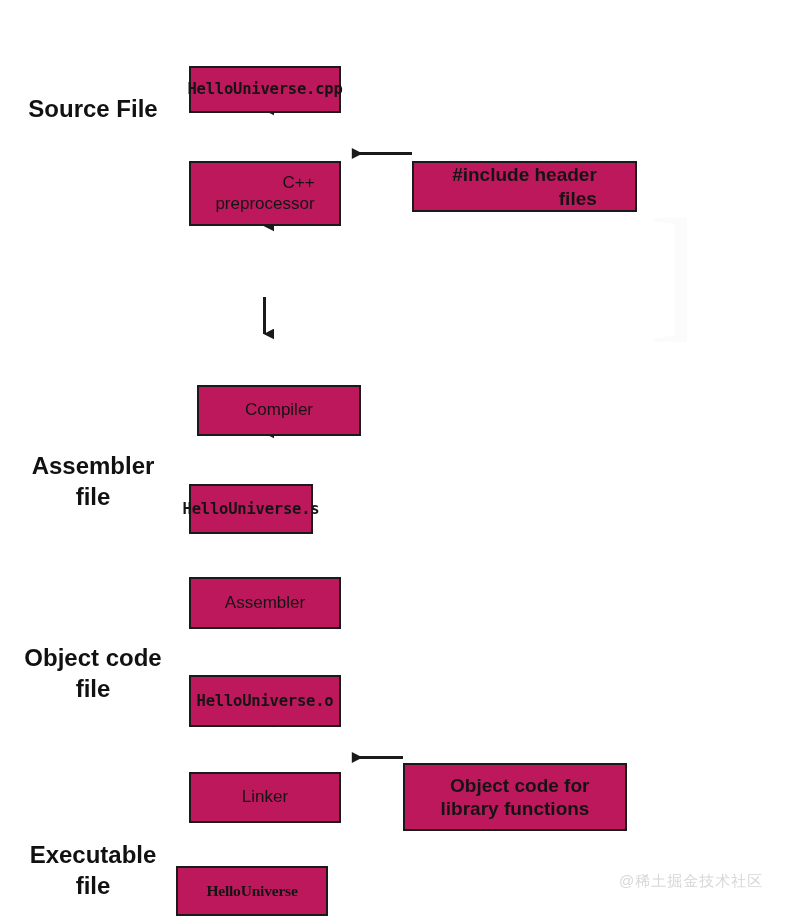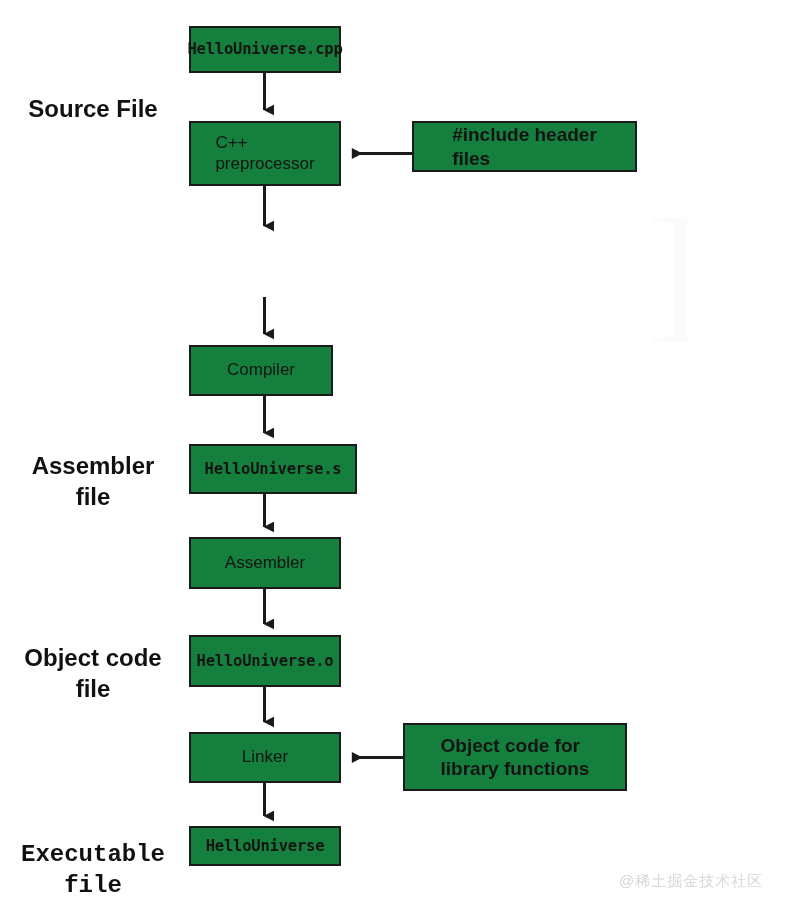--- a/index.html
+++ b/index.html
@@ -14,28 +14,29 @@
     position: relative;
     width: 786px;
     height: 918px;
     background: #ffffff;
     overflow: hidden;
   }
   .node {
     position: absolute;
     box-sizing: border-box;
     border: 2.5px solid #1a1a1a;
-    background: #15803d;
+    background: #be185d;
     display: flex;
     align-items: center;
     justify-content: center;
-    text-align: left;
+    text-align: right;
     color: #141414;
     line-height: 1.22;
     z-index: 3;
+    margin-top: 40px;
   }
   .node.mono {
     font-family: "DejaVu Sans Mono", "Liberation Mono", monospace;
     font-weight: 700;
     font-size: 15.5px;
     letter-spacing: -0.2px;
   }
   .node.plain {
     font-family: "Liberation Sans", sans-serif;
     font-weight: 400;
@@ -124,55 +125,55 @@
     <span>C++
 preprocessor</span>
   </div>
 
   <div class="node strong" style="left:412px; top:121px; width:225px; height:51px; white-space:pre-line;">
     <span>#include header
 files</span>
   </div>
 
 
-  <div class="node plain" style="left:189px; top:345px; width:144px; height:51px;">
+  <div class="node plain" style="left:197px; top:345px; width:164px; height:51px;">
     <span>Compiler</span>
   </div>
 
-  <div class="node mono" style="left:189px; top:444px; width:168px; height:50px;">
+  <div class="node mono" style="left:189px; top:444px; width:124px; height:50px;">
     <span>HelloUniverse.s</span>
   </div>
 
   <div class="node plain" style="left:189px; top:537px; width:152px; height:52px;">
     <span>Assembler</span>
   </div>
 
   <div class="node mono" style="left:189px; top:635px; width:152px; height:52px;">
     <span>HelloUniverse.o</span>
   </div>
 
   <div class="node plain" style="left:189px; top:732px; width:152px; height:51px;">
     <span>Linker</span>
   </div>
 
   <div class="node strong" style="left:403px; top:723px; width:224px; height:68px; white-space:pre-line;">
     <span>Object code for
 library functions</span>
   </div>
 
-  <div class="node mono" style="left:189px; top:826px; width:152px; height:40px;">
+  <div class="node mono" style="left:176px; top:826px; width:152px; height:50px;font-family:Liberation Serif, serif;">
     <span>HelloUniverse</span>
   </div>
 
   <div class="side-label" style="left:14px; top:93px; width:158px;">Source File</div>
 
   <div class="side-label" style="left:14px; top:450px; width:158px; white-space:pre-line;">Assembler
 file</div>
 
   <div class="side-label" style="left:14px; top:642px; width:158px; white-space:pre-line;">Object code
 file</div>
 
-  <div class="side-label" style="left:14px; top:839px; width:158px; white-space:pre-line;font-family:Liberation Mono, monospace;">Executable
+  <div class="side-label" style="left:14px; top:839px; width:158px; white-space:pre-line;">Executable
 file</div>
 
   <div class="watermark-text" style="left:619px; top:872px;">@稀土掘金技术社区</div>
 
 </div>
 
 </body></html>

